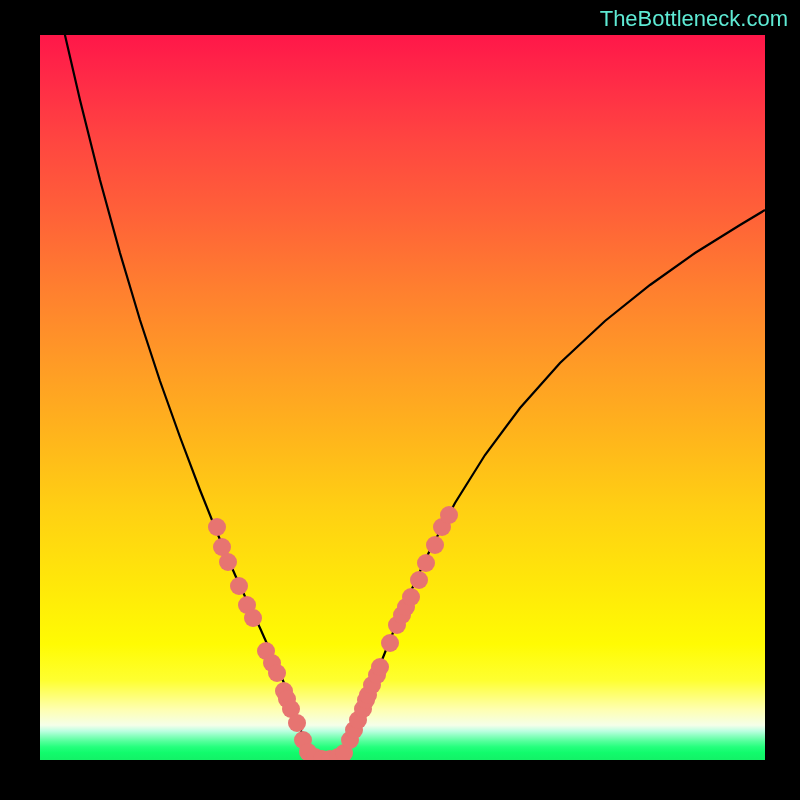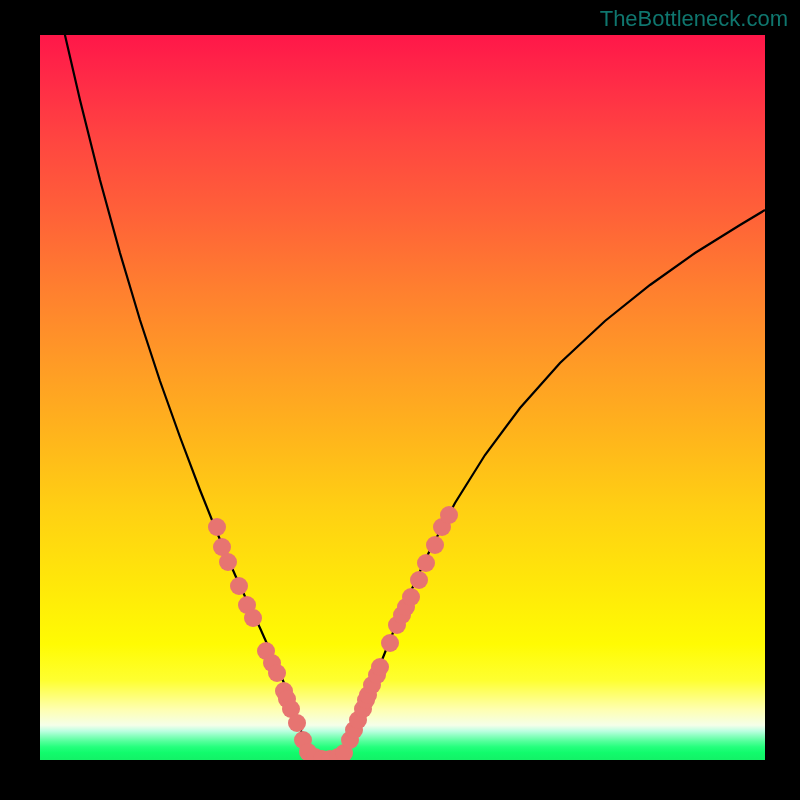--- a/index.html
+++ b/index.html
@@ -13,21 +13,21 @@
     background: #000;
     position: relative;
     overflow: hidden;
   }
   .watermark {
     position: absolute;
     top: 6px;
     right: 12px;
     font-family: Arial, sans-serif;
     font-size: 22px;
-    color: #0f766e;
+    color: #5eead4;
     z-index: 10;
   }
   .plot-area {
     position: absolute;
     left: 40px;
     top: 35px;
     width: 725px;
     height: 725px;
     overflow: hidden;
   }

